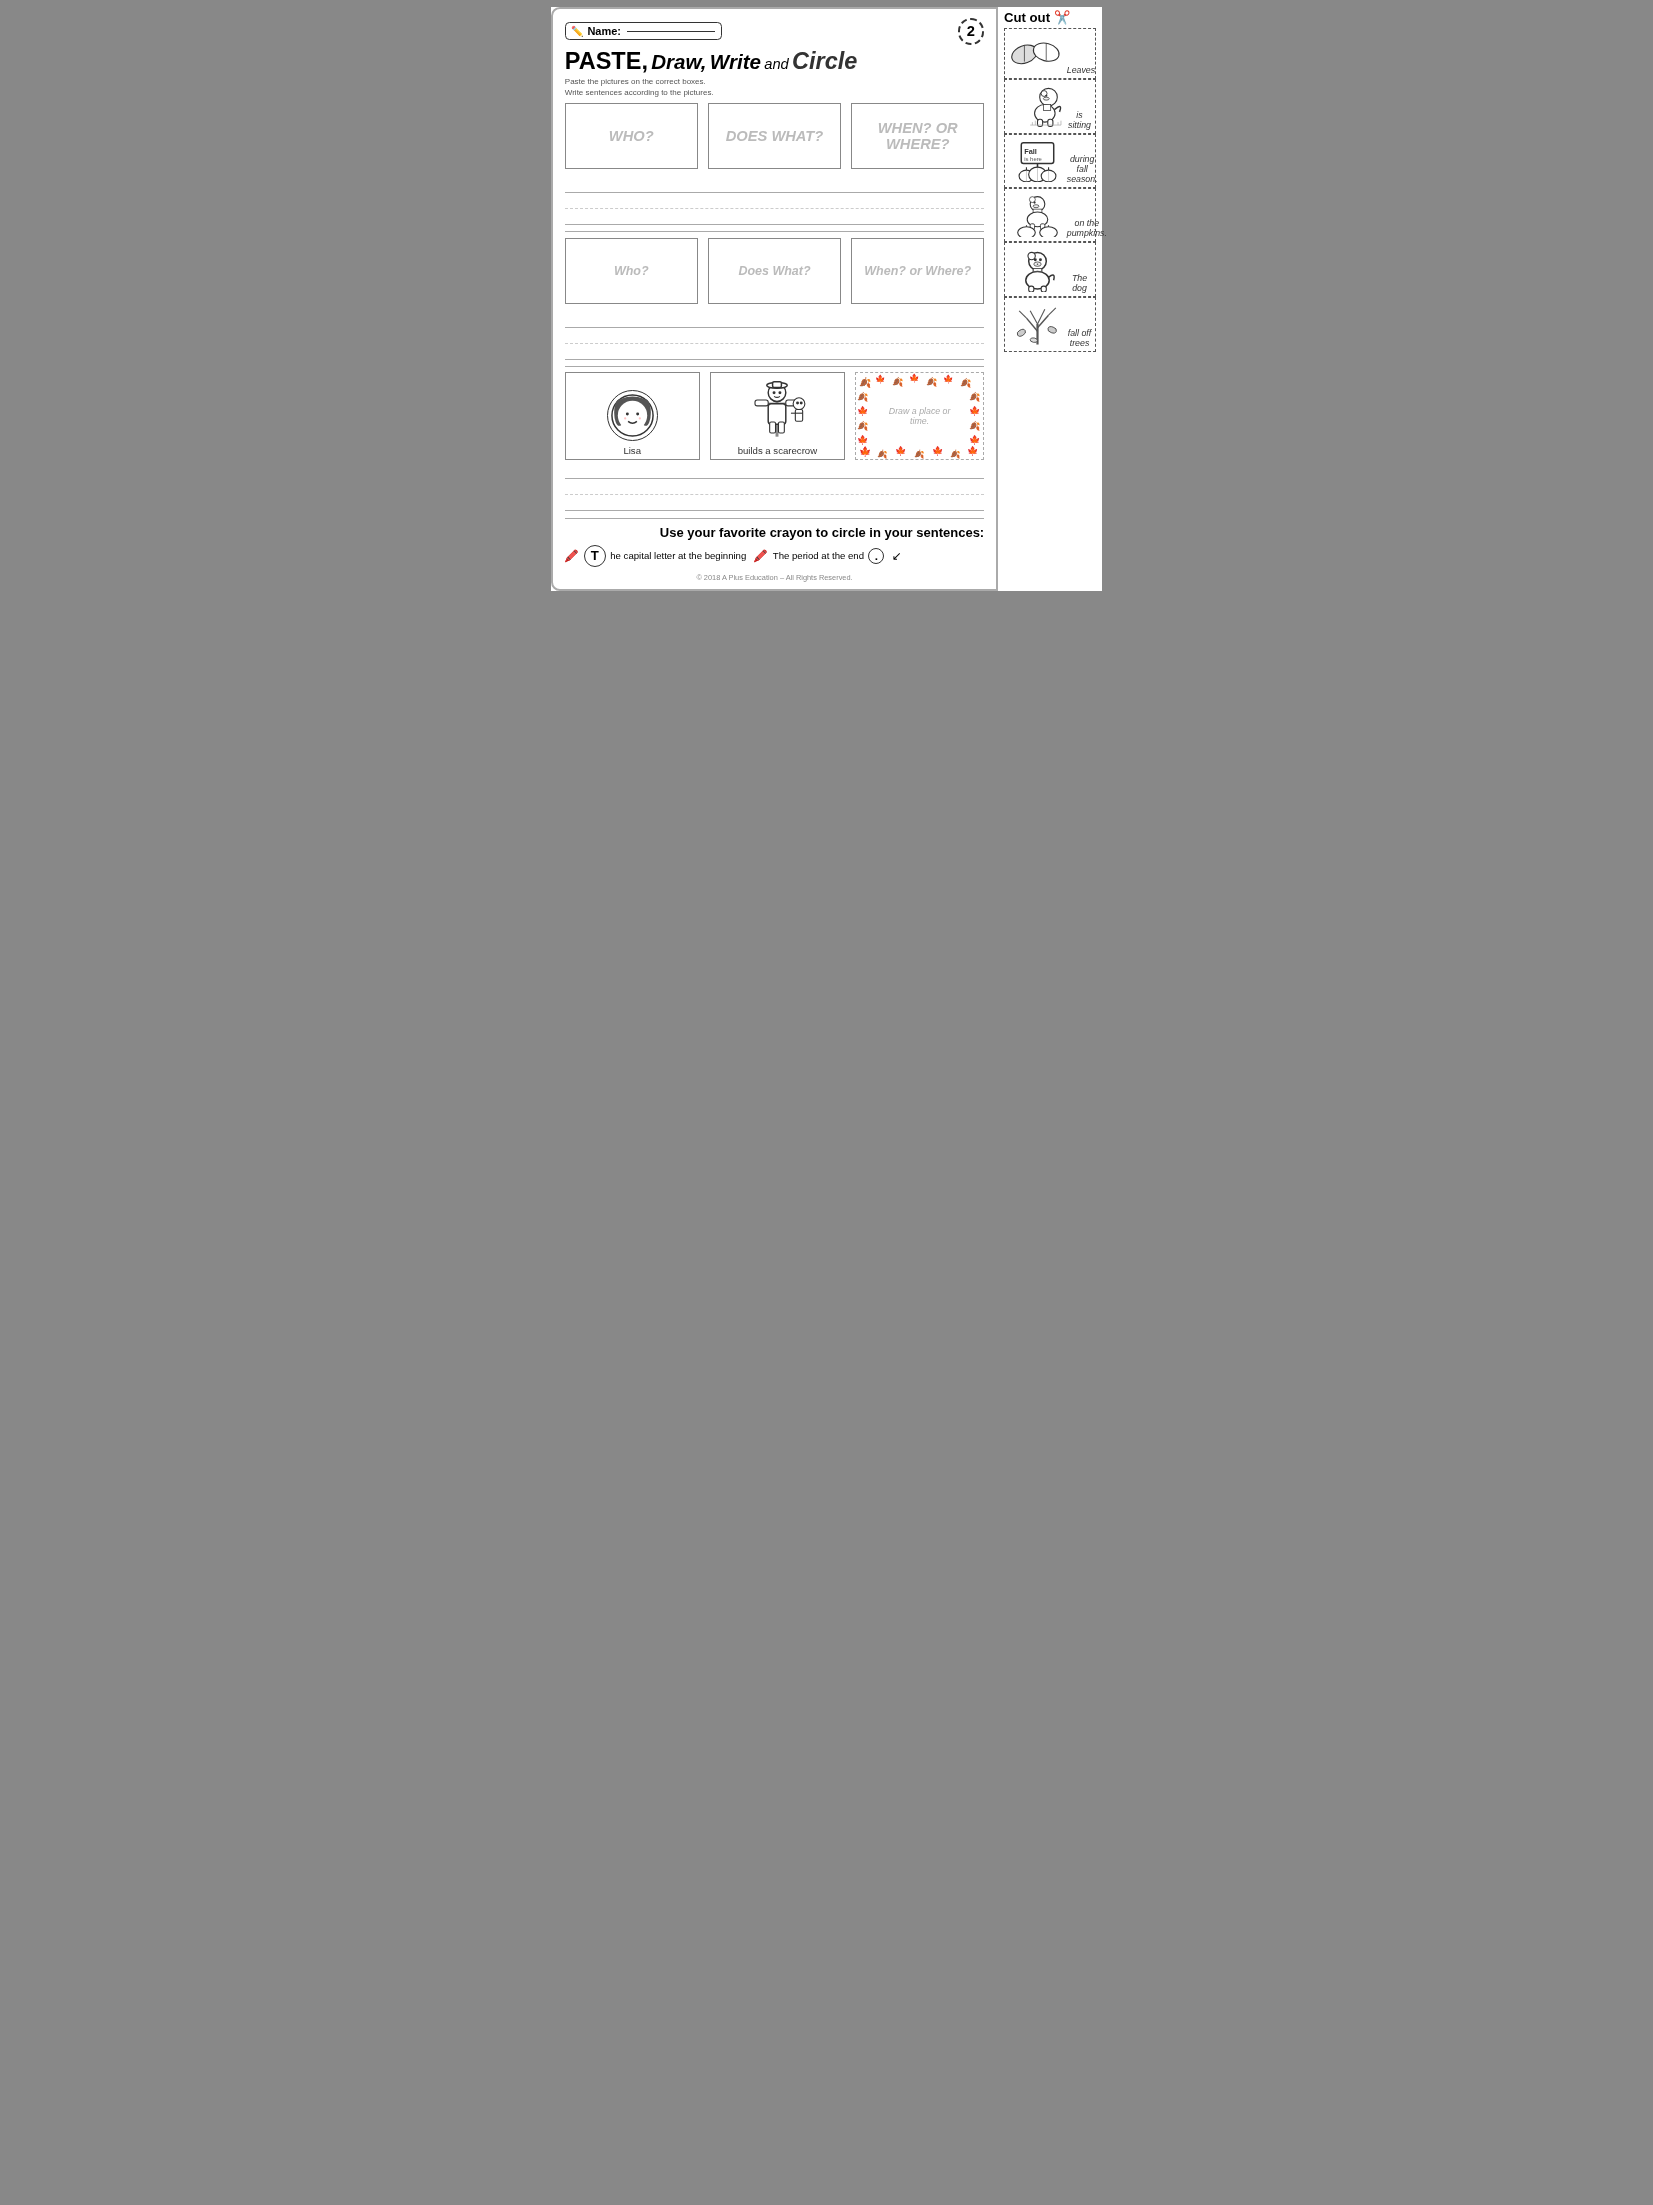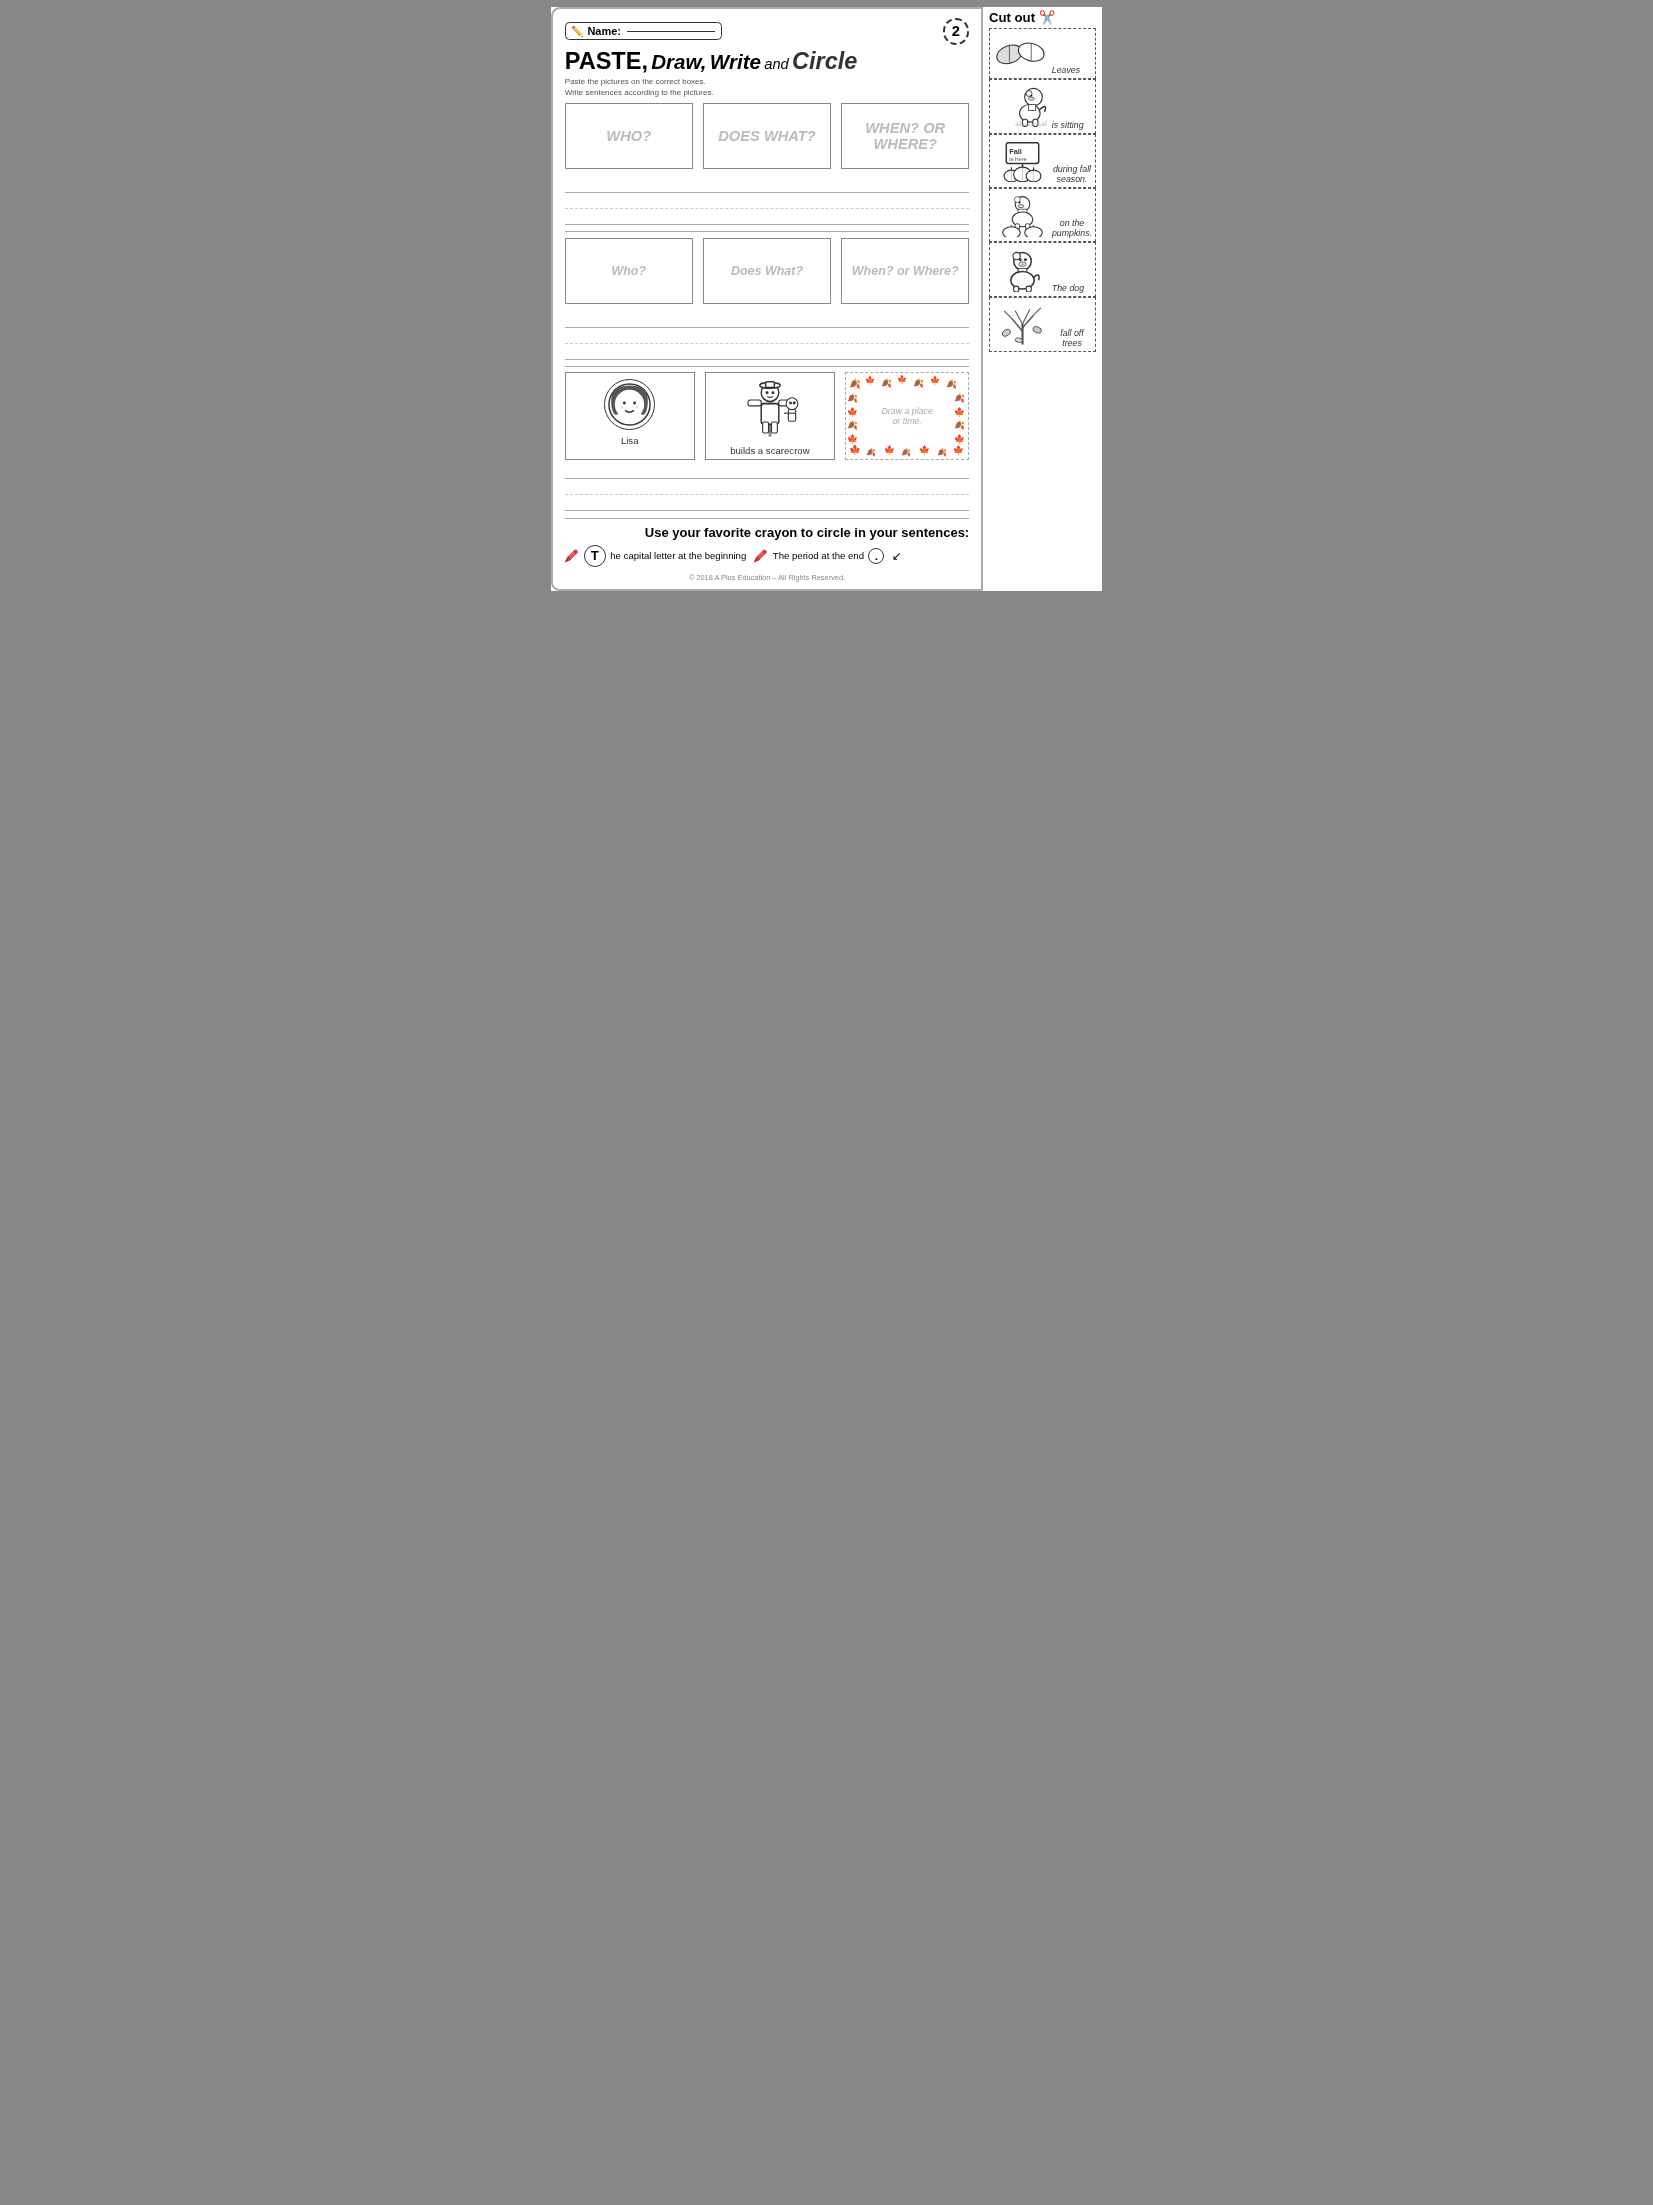--- a/index.html
+++ b/index.html
@@ -21,21 +21,21 @@
     .main-content {
       flex: 1;
       background: white;
       border-radius: 8.8px 0 0 8.8px;
       border: 2.2px solid #aaa;
       padding: 8.8px 11.8px 7.4px 11.8px;
       position: relative;
     }
     
     .cutout-section {
-      width: 119px;
+      width: 104px;
       background: white;
       padding: 2.9px 5.9px;
       display: flex;
       flex-direction: column;
       gap: 0;
     }
     
     .header-row {
       display: flex;
       align-items: center;
@@ -343,21 +343,21 @@
         <div class="write-line dashed"></div>
         <div class="write-line"></div>
       </div>
     </div>
 
     <hr class="section-divider">
 
     <div class="section">
       <div class="picture-row">
 
-        <div class="picture-box" style="justify-content: flex-start; padding: 5.9px 2.9px 2.9px;">
+        <div class="picture-box" style="justify-content: flex-end; padding: 5.9px 2.9px 2.9px;">
           <div style="display:flex;flex-direction:column;align-items:center;">
             <div class="lisa-circle">
 
               <svg width="47" height="47" viewBox="0 0 64 64">
                 <circle cx="32" cy="32" r="28" fill="white" stroke="#333" stroke-width="2"></circle>
 
                 <ellipse cx="32" cy="16" rx="20" ry="10" fill="#555"></ellipse>
                 <ellipse cx="14" cy="28" rx="7" ry="18" fill="#555"></ellipse>
                 <ellipse cx="50" cy="28" rx="7" ry="18" fill="#555"></ellipse>
                 <circle cx="32" cy="32" r="20" fill="white"></circle>

